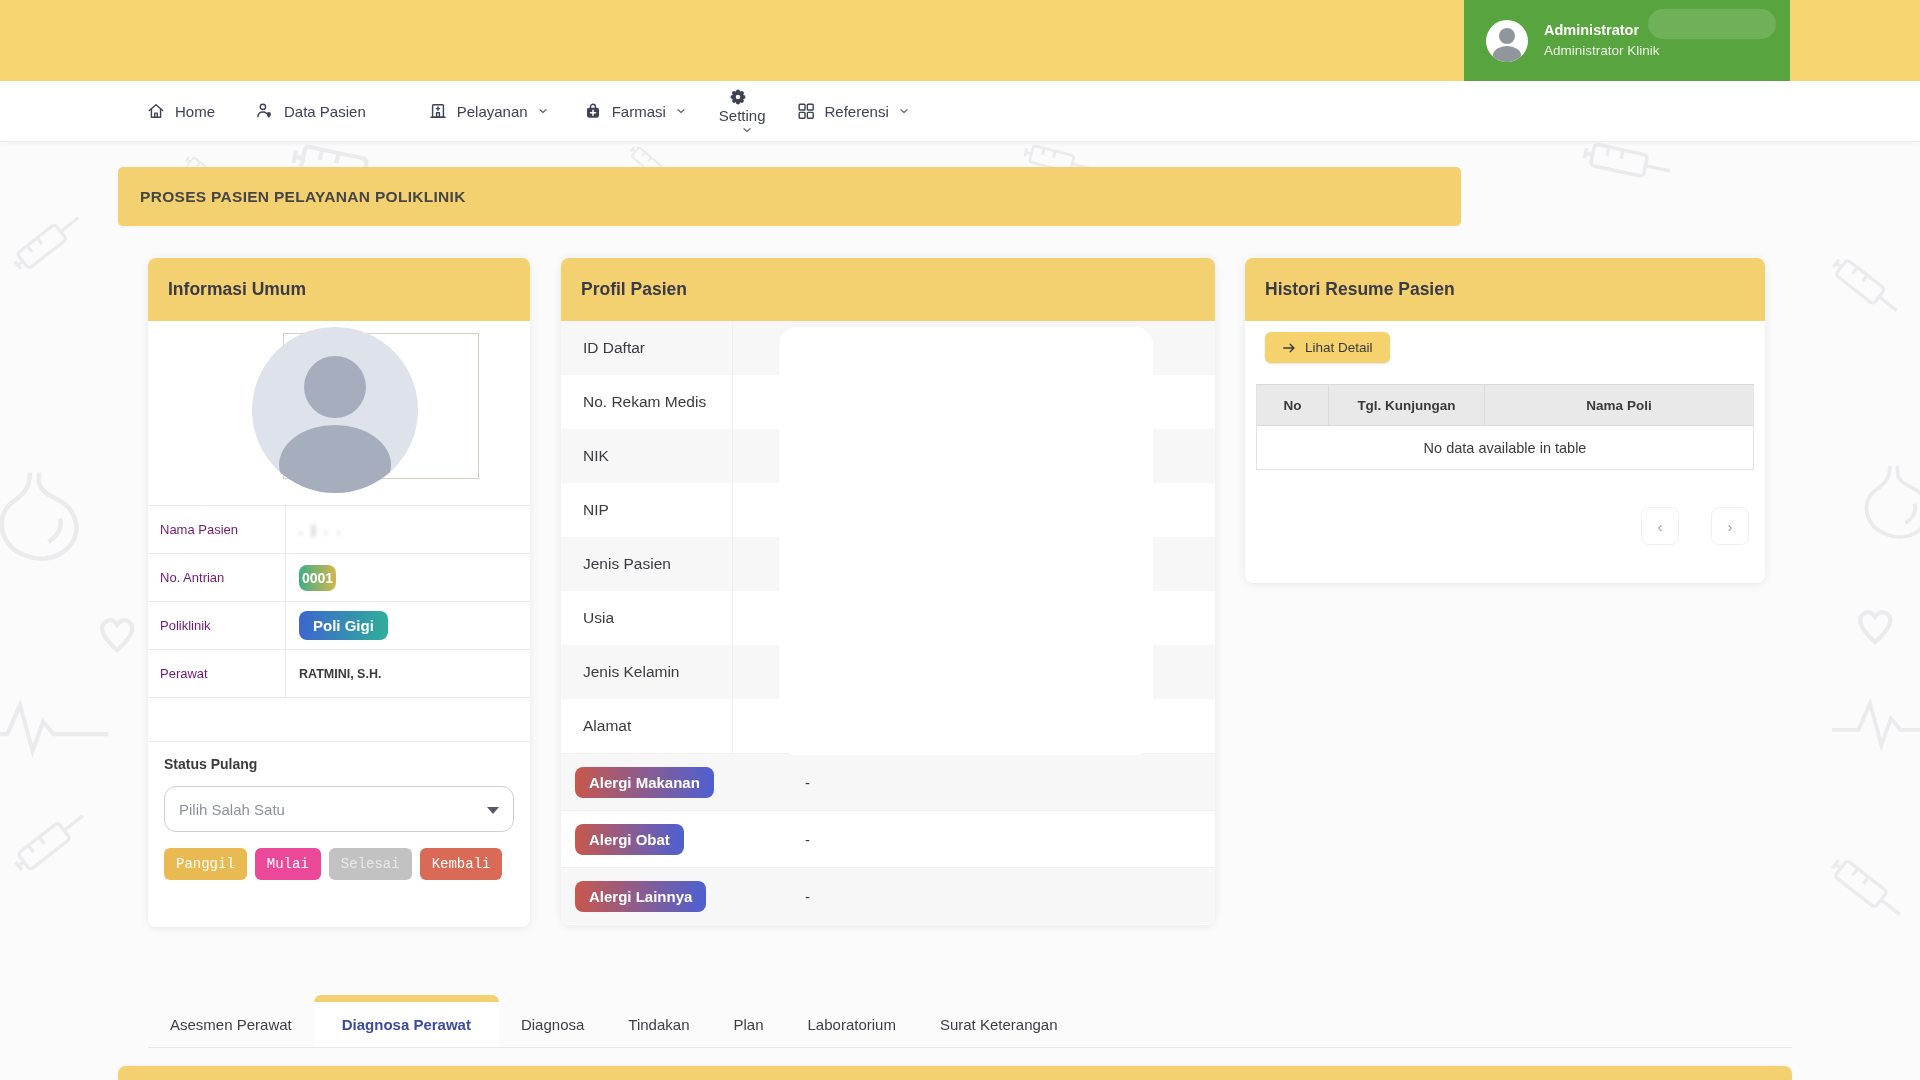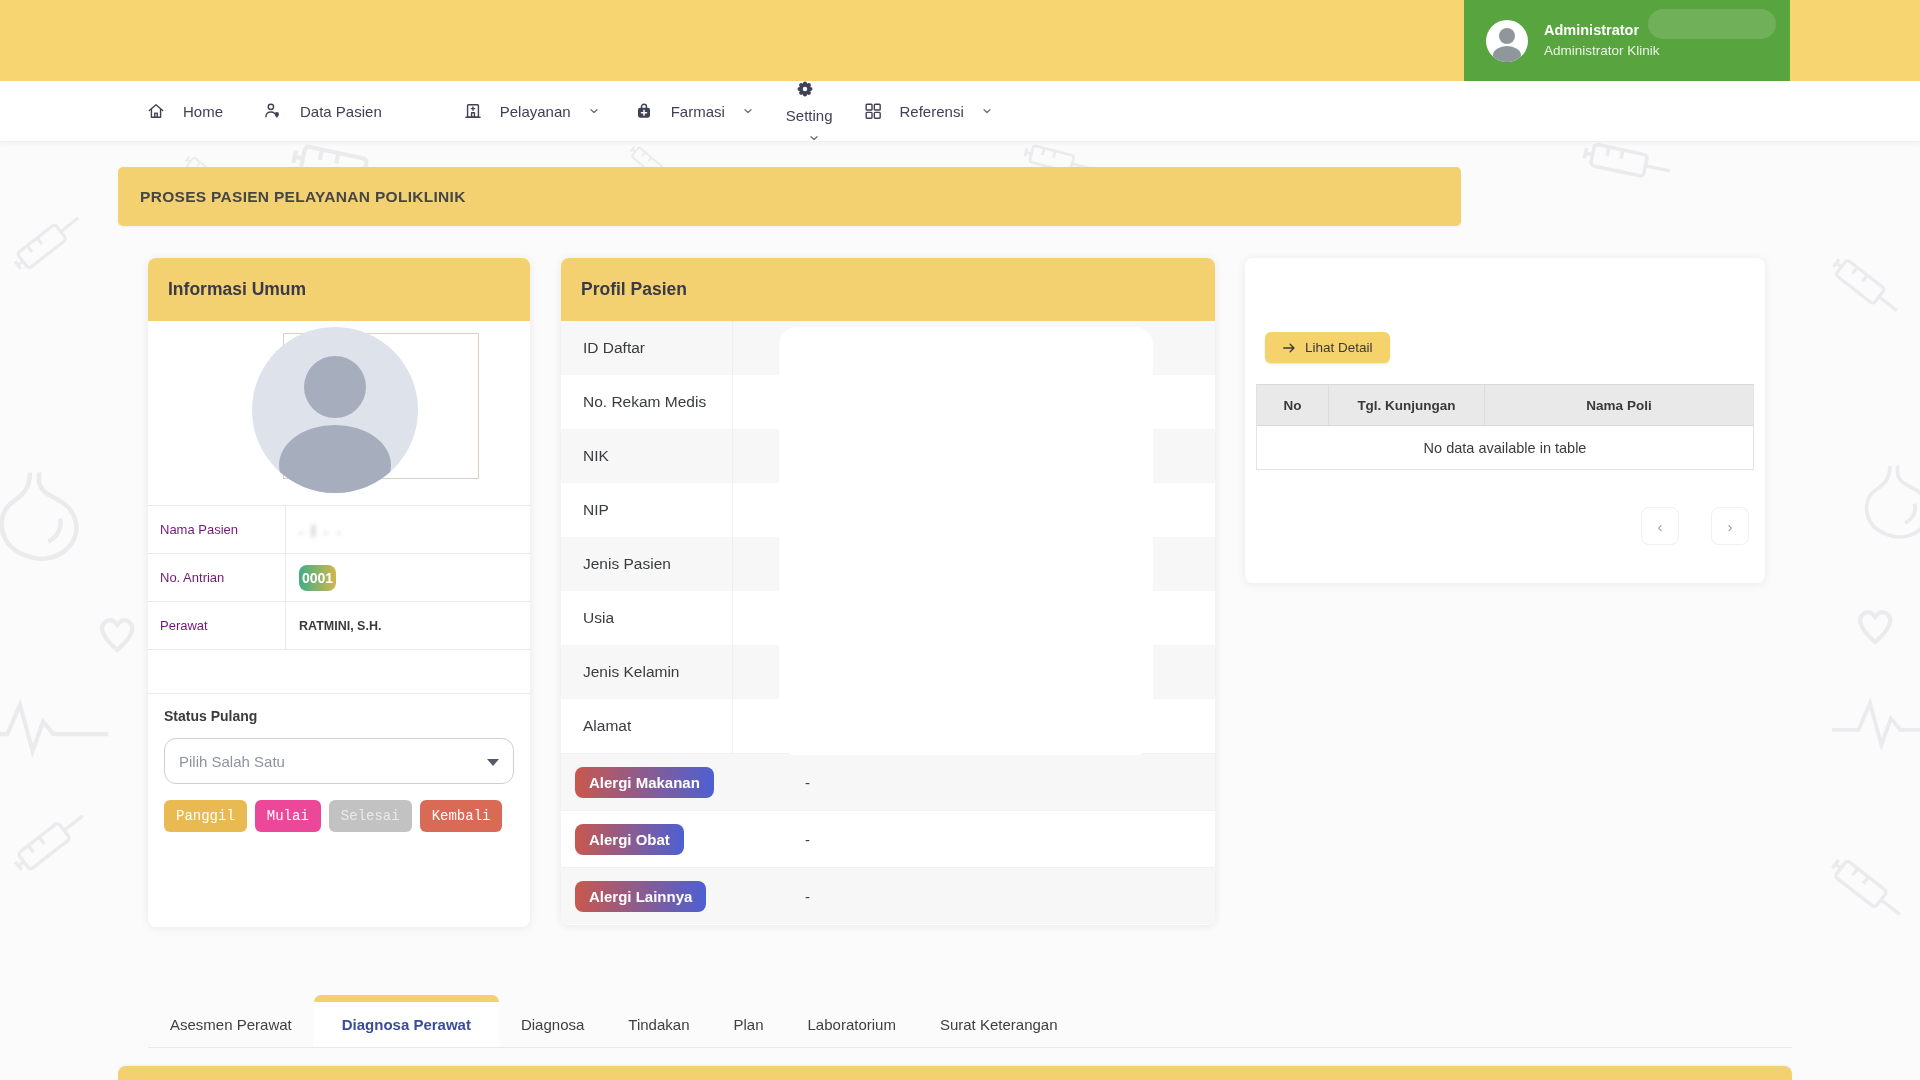--- a/index.html
+++ b/index.html
@@ -15,24 +15,24 @@
   .admin-avatar { width:42px; height:42px; border-radius:50%; background:#fff; position:relative; overflow:hidden; flex:0 0 auto; }
   .admin-avatar .head { position:absolute; left:13px; top:8px; width:16px; height:16px; border-radius:50%; background:#8f969c; }
   .admin-avatar .shoulders { position:absolute; left:7px; top:26px; width:28px; height:18px; border-radius:50%; background:#8f969c; }
   .admin-texts { margin-left:16px; line-height:1.45; position:relative; z-index:1; }
   .admin-name { color:#fff; font-weight:700; font-size:14.5px; }
   .admin-role { color:#eaf4e4; font-size:13.5px; }
   .admin-blur-pill { position:absolute; right:14px; top:9px; width:128px; height:30px; border-radius:15px; background:rgba(255,255,255,0.14); }
 
   
   .navbar { position:absolute; left:0; top:81px; width:1920px; height:61px; background:#fff; border-bottom:1px solid #efefef; box-shadow:0 2px 5px rgba(0,0,0,0.04); z-index:3; display:flex; align-items:center; padding-left:146px; }
-  .nav-item { display:flex; align-items:center; cursor:pointer; color:#3f4254; font-size:15px;gap:8px; }
+  .nav-item { display:flex; align-items:center; cursor:pointer; color:#3f4254; font-size:15px; }
   .nav-item .nav-ic { margin-right:9px; display:flex; }
   .nav-item .nav-chev { margin-left:9px; display:flex; }
-  .ni-home { margin-right:40px; } .ni-datapasien { margin-right:81px; } .ni-pelayanan { margin-right:34px; }
+  .ni-home { margin-right:40px; } .ni-datapasien { margin-right:62px; } .ni-pelayanan { margin-right:34px; }
   .ni-farmasi { margin-right:32px; } .ni-setting { margin-right:30px;flex-direction:column; } .ni-referensi { margin-right:0; }
 
   
   .banner { position:absolute; left:118px; top:167px; width:1343px; height:59px; background:#f4d170; border-radius:5px; display:flex; align-items:center; padding-left:22px; z-index:2; box-shadow:0 1px 3px rgba(0,0,0,0.05); }
   .banner-title { font-size:15.5px; font-weight:700; color:#464646; letter-spacing:0.3px; }
 
   
   .panel { position:absolute; background:#fff; border-radius:8px; box-shadow:0 1px 10px rgba(0,0,0,0.08); z-index:2; }
   .panel-header { height:63px; background:#f4d170; border-radius:8px 8px 0 0; display:flex; align-items:center; padding-left:20px; }
   .panel-title { font-size:17.5px; font-weight:700; color:#3a3b46; }
@@ -271,20 +271,24 @@
   </div>
   <div class="info-row">
     <div class="info-label">Nama Pasien</div>
     <div class="info-value"><span class="blur-blob">. | . .</span></div>
   </div>
   <div class="info-row">
     <div class="info-label">No. Antrian</div>
     <div class="info-value"><span class="badge-queue">0001</span></div>
   </div>
   <div class="info-row">
+    <div class="info-label">Poliklinik</div>
+    <div class="info-value"><span class="badge-poli">Poli Gigi</span></div>
+  </div>
+  <div class="info-row">
     <div class="info-label">Perawat</div>
     <div class="info-value">RATMINI, S.H.</div>
   </div>
   <div class="row-empty"></div>
   <div class="status-block">
     <div class="status-label">Status Pulang</div>
     <div class="status-select">
       <span class="status-select-text">Pilih Salah Satu</span>
       <span class="select-caret"></span>
     </div>
@@ -342,20 +346,23 @@
     <span class="alergi-value">-</span>
   </div>
   <div class="alergi-row alt">
     <span class="badge-alergi">Alergi Lainnya</span>
     <span class="alergi-value">-</span>
   </div>
   <div class="redact-overlay"></div>
 </section>
 
 <section class="panel panel-histori">
+  <div class="panel-header">
+    <span class="panel-title">Histori Resume Pasien</span>
+  </div>
   <button class="detail-btn">
     <svg width="14" height="12" viewBox="0 0 24 20" fill="none" stroke="#3a3a3a" stroke-width="2.2" stroke-linecap="round" stroke-linejoin="round">
         <path d="M3 10 H20 M14 3.5 L20.5 10 L14 16.5"></path>
       </svg>
     <span>Lihat Detail</span>
   </button>
   <div class="histori-table">
     <div class="ht-header">
       <div class="ht-th">No</div>
       <div class="ht-th">Tgl. Kunjungan</div>

